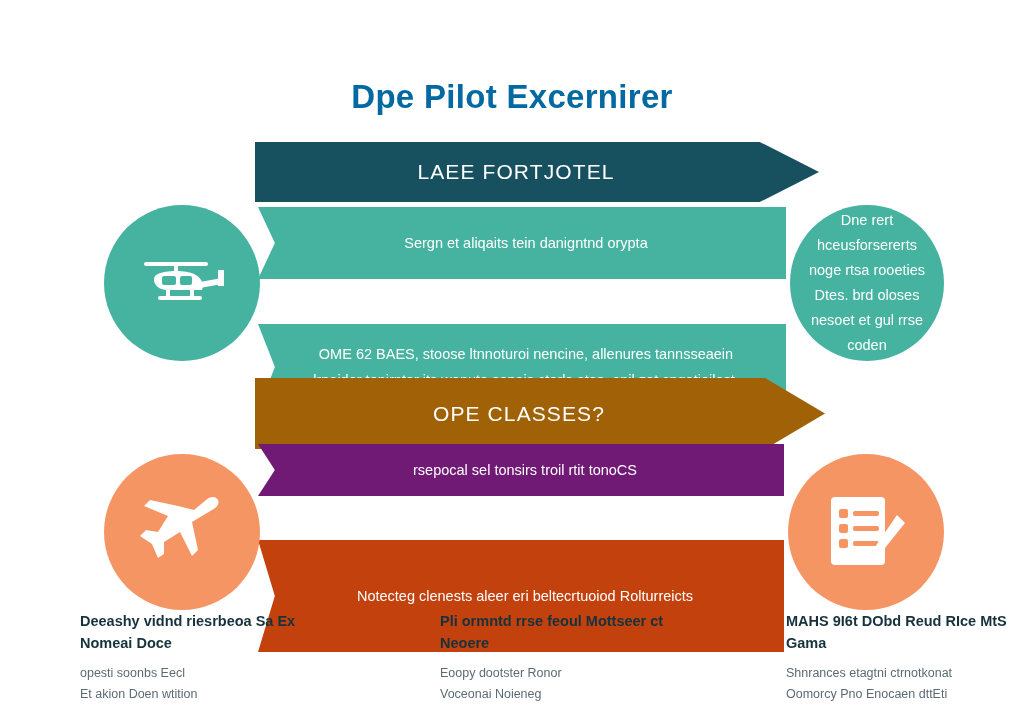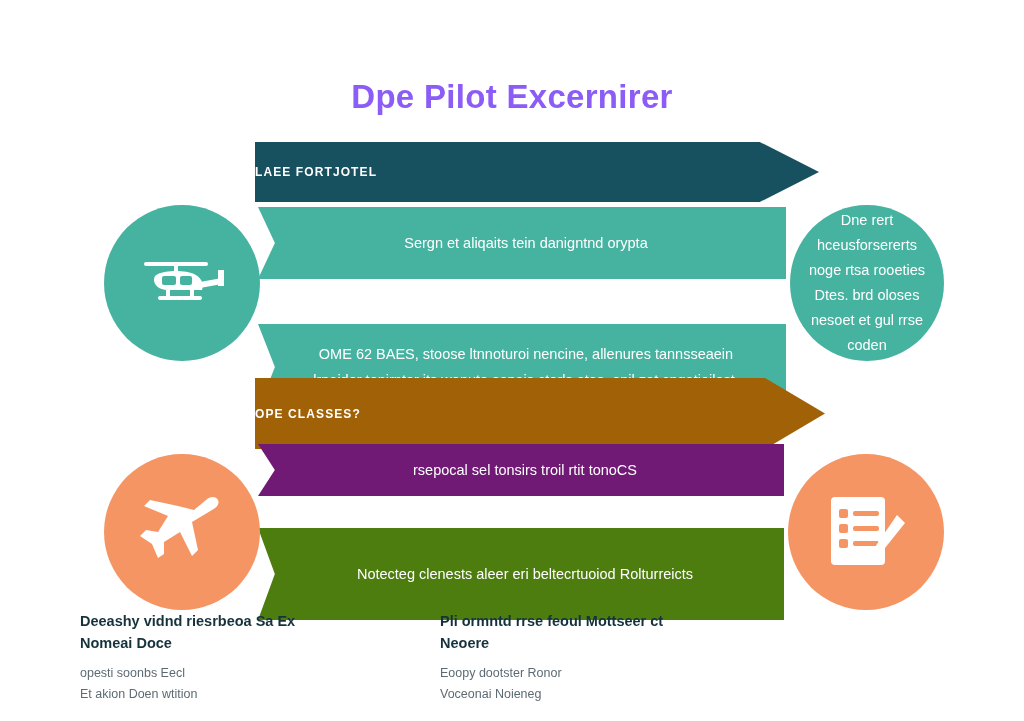--- a/index.html
+++ b/index.html
@@ -22,21 +22,21 @@
 
   
   .title {
     position: absolute;
     top: 78px;
     left: 0;
     width: 1024px;
     text-align: center;
     font-size: 33px;
     font-weight: bold;
-    color: #8b5cf6;
+    color: #0369a1;
     letter-spacing: 0.3px;
   }
 
   
   .circle {
     position: absolute;
     border-radius: 50%;
     display: flex;
     align-items: center;
     justify-content: center;
@@ -76,24 +76,25 @@
     line-height: 25px;
     padding: 0 14px;
     font-weight: 500;
   }
 
   
   .arrow-bar {
     position: absolute;
     display: flex;
     align-items: center;
+    justify-content: center;
     color: #ffffff;
-    font-weight: bold;
+    font-weight: normal;
     letter-spacing: 1.1px;
-    font-size: 12px;
+    font-size: 21px;
   }
   .arrow-dark {
     left: 255px;
     top: 142px;
     width: 564px;
     height: 60px;
     background: #17505f;
     clip-path: polygon(0 0, 89.5% 0, 100% 50%, 89.5% 100%, 0 100%);
   }
   .arrow-orange {
@@ -139,24 +140,24 @@
   .panel-orange-1 {
     left: 258px;
     top: 444px;
     width: 526px;
     height: 52px;
     background: #701a75;
     clip-path: polygon(0 0, 100% 0, 100% 100%, 0 100%, 3.2% 50%);
   }
   .panel-orange-2 {
     left: 258px;
-    top: 528px;
+    top: 540px;
     width: 526px;
-    height: 92px;
-    background: #4d7c0f;
+    height: 112px;
+    background: #c2410c;
     clip-path: polygon(0 0, 100% 0, 100% 100%, 0 100%, 3.2% 50%);
   }
   .panel-inner {
     padding: 0 42px 0 50px;
   }
 
   
   .caption {
     position: absolute;
     width: 230px;
@@ -254,14 +255,18 @@
   </div>
 
   <div class="caption caption-1">
     <div class="caption-heading">Deeashy vidnd riesrbeoa Sa Ex Nomeai Doce</div>
     <div class="caption-body">opesti soonbs Eecl<br>Et akion Doen wtition</div>
   </div>
   <div class="caption caption-2">
     <div class="caption-heading">Pli ormntd rrse feoul Mottseer ct Neoere</div>
     <div class="caption-body">Eoopy dootster Ronor<br>Voceonai Noieneg</div>
   </div>
+  <div class="caption caption-3">
+    <div class="caption-heading">MAHS 9I6t DObd Reud RIce MtS Gama</div>
+    <div class="caption-body">Shnrances etagtni ctrnotkonat<br>Oomorcy Pno Enocaen dttEti</div>
+  </div>
 
 </div>
 
 </body></html>

